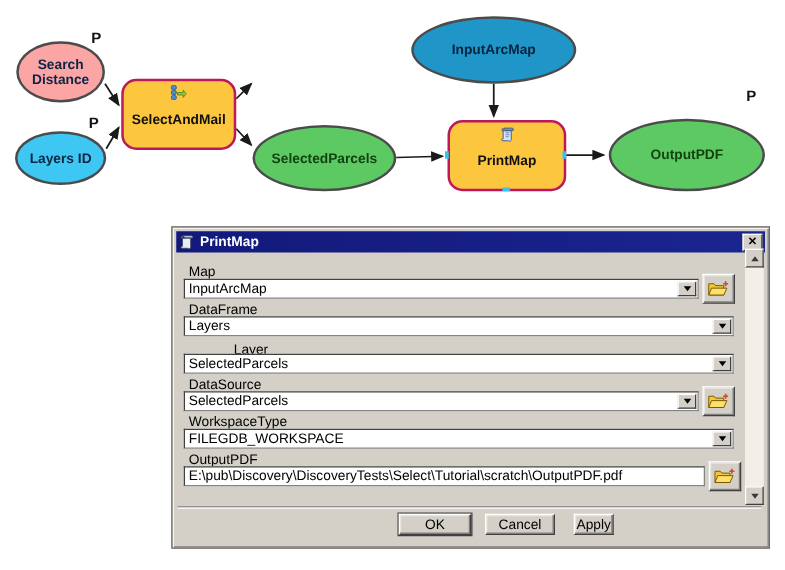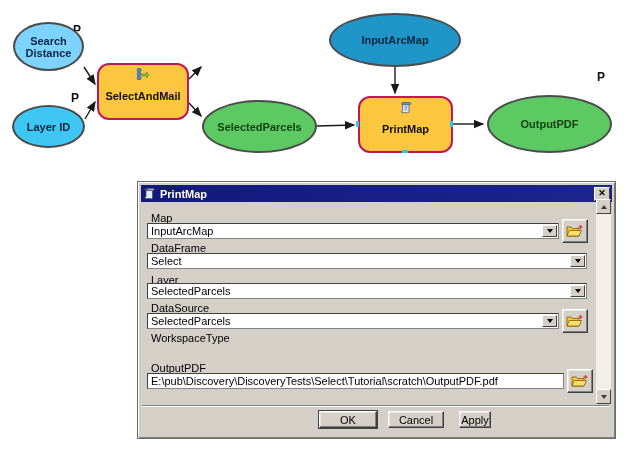--- a/index.html
+++ b/index.html
@@ -80,26 +80,26 @@
     <line x1="189" y1="103" x2="201" y2="116" stroke="#1a1a1a" stroke-width="1.4" marker-end="url(#ah)"></line>
     <line x1="317" y1="126" x2="354" y2="125" stroke="#1a1a1a" stroke-width="1.4" marker-end="url(#ah)"></line>
     <line x1="395" y1="67" x2="395" y2="93" stroke="#1a1a1a" stroke-width="1.4" marker-end="url(#ah)"></line>
     <line x1="453" y1="124" x2="483" y2="124" stroke="#1a1a1a" stroke-width="1.4" marker-end="url(#ah)"></line>
   </svg>
 
   <div class="p-mark" style="left:73px; top:23px;">P</div>
   <div class="p-mark" style="left:71px; top:91px;">P</div>
   <div class="p-mark" style="left:597px; top:70px;">P</div>
 
-  <div class="node ellipse" style="left:13px; top:22px; width:71px; height:49px; background:#7dd3fc; color:#0b2545; padding:0 4px;">
+  <div class="node ellipse" style="left:13px; top:33px; width:71px; height:49px; background:#fca5a5; color:#0b2545; padding:0 4px;">
     <span>Search Distance</span>
   </div>
 
   <div class="node ellipse" style="left:12px; top:105px; width:73px; height:43px; background:#3EC7F2; color:#0b2545;">
-    <span>Layer ID</span>
+    <span>Layers ID</span>
   </div>
 
   <div class="node toolbox" style="left:97px; top:63px; width:92px; height:57px;">
     <span class="tool-icon">
       <svg width="13" height="12" viewBox="0 0 13 12">
         <rect x="0.5" y="0.5" width="4" height="3" rx="1" fill="#4A90D9" stroke="#2c5a94" stroke-width="0.7"></rect>
         <rect x="0.5" y="4.5" width="4" height="3" rx="1" fill="#4A90D9" stroke="#2c5a94" stroke-width="0.7"></rect>
         <rect x="0.5" y="8.5" width="4" height="3" rx="1" fill="#4A90D9" stroke="#2c5a94" stroke-width="0.7"></rect>
         <path d="M5.5 6 L10 6 L10 4 L12.5 7 L10 10 L10 8 L5.5 8 Z" fill="#8CC63F" stroke="#4f7d1d" stroke-width="0.6"></path>
       </svg>
@@ -159,27 +159,27 @@
   <div class="browse-btn" style="left:424px; top:37px;">
     <svg width="18" height="14" viewBox="0 0 18 14">
       <path d="M1 3 L1 12 L13 12 L13 4.5 L6.5 4.5 L5.2 3 Z" fill="#F5C738" stroke="#7a5c00" stroke-width="0.8"></path>
       <path d="M3.2 6.5 L15.5 6.5 L13 12 L1 12 Z" fill="#FFDE6B" stroke="#7a5c00" stroke-width="0.8"></path>
       <path d="M14.5 1 L14.5 5 M12.5 3 L16.5 3" stroke="#d8442a" stroke-width="1.3"></path>
     </svg>
   </div>
 
   <div class="f-label" style="top:60px;">DataFrame</div>
   <div class="combo" style="top:71px; width:440px;">
-    <span>Select</span>
-    <span class="arrow-btn">
-        <span class="tri-down"></span>
-      </span>
-  </div>
-
-  <div class="f-label" style="top:92px;">Layer</div>
+    <span>Layers</span>
+    <span class="arrow-btn">
+        <span class="tri-down"></span>
+      </span>
+  </div>
+
+  <div class="f-label" style="top:92px;margin-left:36px;">Layer</div>
   <div class="combo" style="top:101px; width:440px;">
     <span>SelectedParcels</span>
     <span class="arrow-btn">
         <span class="tri-down"></span>
       </span>
   </div>
 
   <div class="f-label" style="top:120px;">DataSource</div>
   <div class="combo" style="top:131px; width:412px;">
     <span>SelectedParcels</span>
@@ -189,20 +189,26 @@
   </div>
   <div class="browse-btn" style="left:424px; top:127px;">
     <svg width="18" height="14" viewBox="0 0 18 14">
       <path d="M1 3 L1 12 L13 12 L13 4.5 L6.5 4.5 L5.2 3 Z" fill="#F5C738" stroke="#7a5c00" stroke-width="0.8"></path>
       <path d="M3.2 6.5 L15.5 6.5 L13 12 L1 12 Z" fill="#FFDE6B" stroke="#7a5c00" stroke-width="0.8"></path>
       <path d="M14.5 1 L14.5 5 M12.5 3 L16.5 3" stroke="#d8442a" stroke-width="1.3"></path>
     </svg>
   </div>
 
   <div class="f-label" style="top:150px;">WorkspaceType</div>
+  <div class="combo" style="top:161px; width:440px;">
+    <span>FILEGDB_WORKSPACE</span>
+    <span class="arrow-btn">
+        <span class="tri-down"></span>
+      </span>
+  </div>
 
   <div class="f-label" style="top:180px;">OutputPDF</div>
   <div class="combo" style="top:191px; width:417px; padding-right:6px;">
     <span>E:\pub\Discovery\DiscoveryTests\Select\Tutorial\scratch\OutputPDF.pdf</span>
   </div>
   <div class="browse-btn" style="left:429px; top:187px;">
     <svg width="18" height="14" viewBox="0 0 18 14">
       <path d="M1 3 L1 12 L13 12 L13 4.5 L6.5 4.5 L5.2 3 Z" fill="#F5C738" stroke="#7a5c00" stroke-width="0.8"></path>
       <path d="M3.2 6.5 L15.5 6.5 L13 12 L1 12 Z" fill="#FFDE6B" stroke="#7a5c00" stroke-width="0.8"></path>
       <path d="M14.5 1 L14.5 5 M12.5 3 L16.5 3" stroke="#d8442a" stroke-width="1.3"></path>

